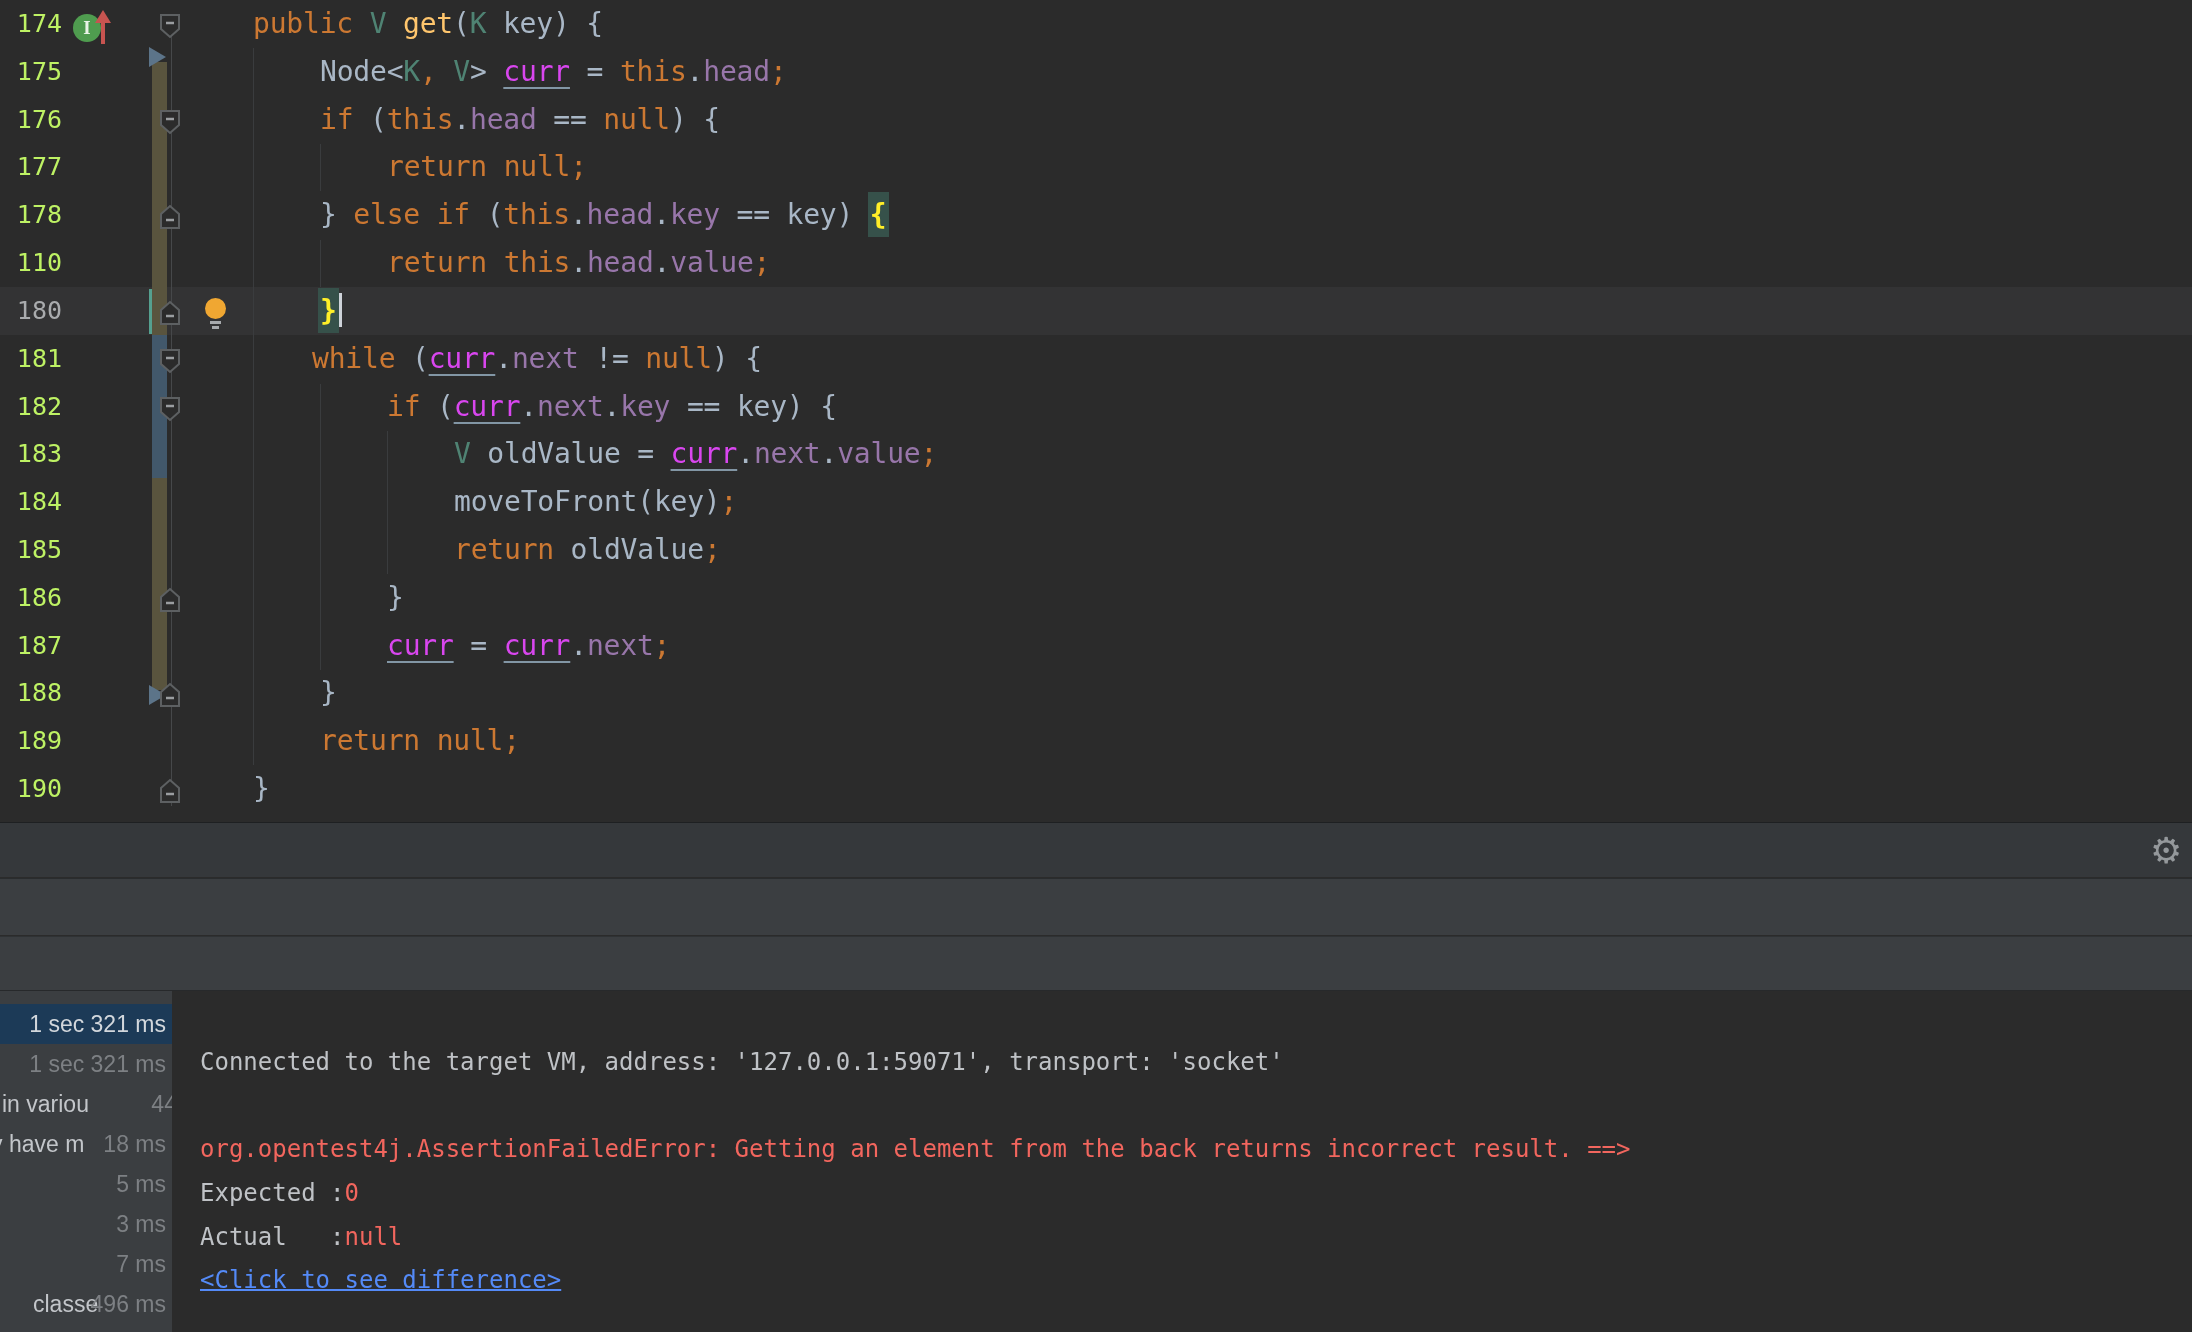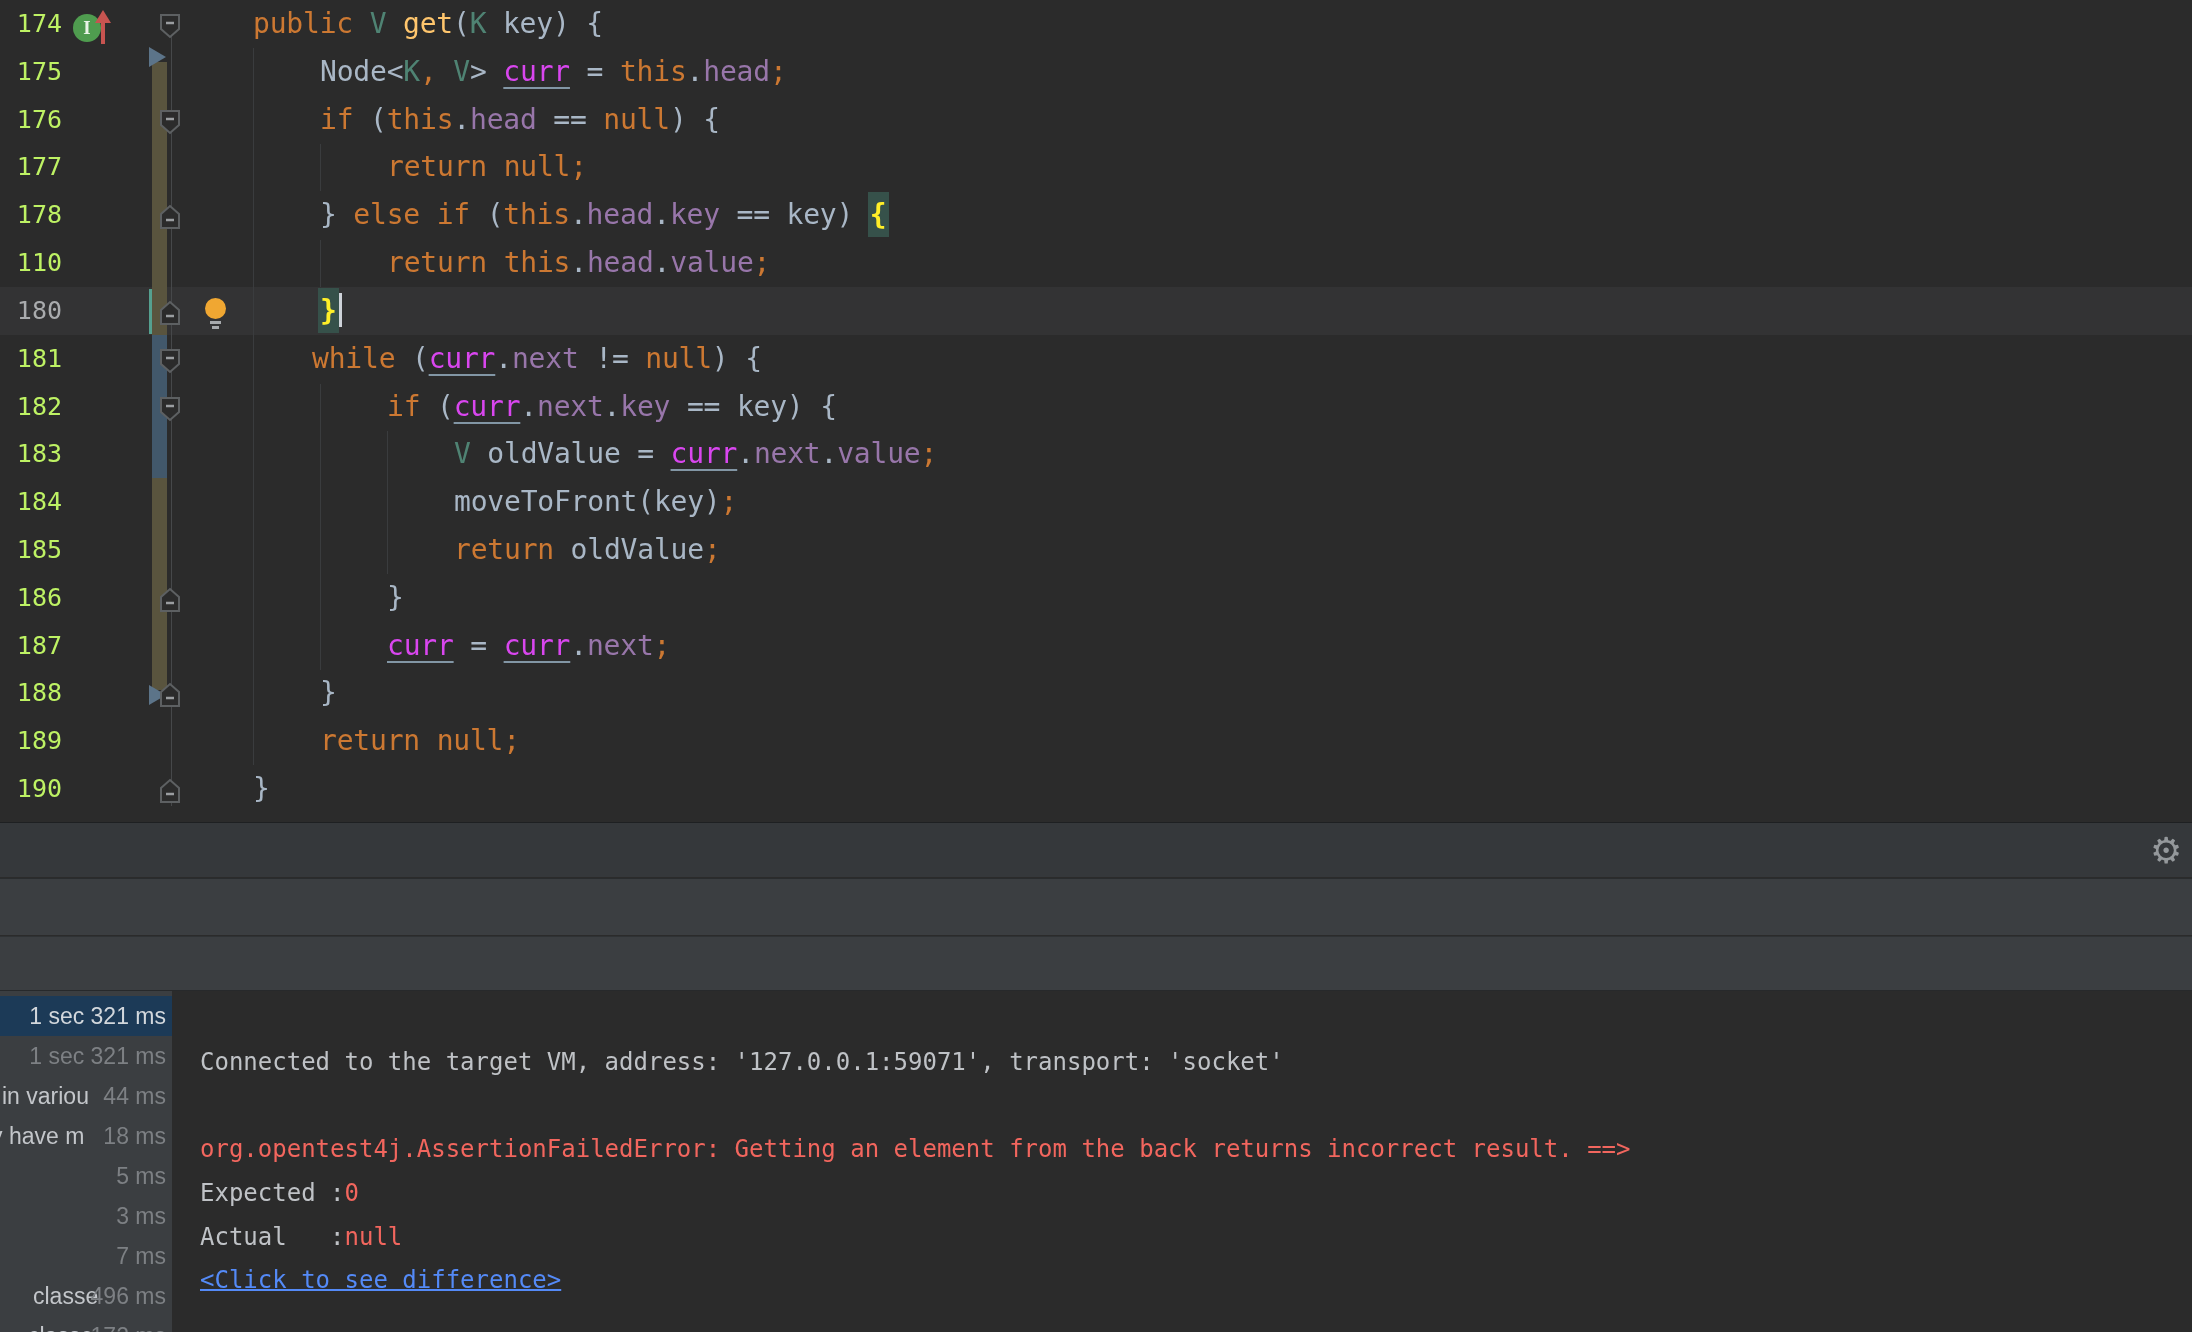--- a/index.html
+++ b/index.html
@@ -54,21 +54,21 @@
   .row-b{position:absolute;left:0;top:878px;width:2192px;height:57px;background:#3b3e41;
          border-top:1px solid #292c2e;box-sizing:border-box;}
   .row-c{position:absolute;left:0;top:936px;width:2192px;height:54px;background:#3b3e41;
          border-top:1px solid #2f3234;box-sizing:border-box;}
   .gear-glyph{font-family:"DejaVu Sans",sans-serif;color:#94989b;font-size:36px;line-height:1;}
 
   
   .tree{position:absolute;left:0;top:990px;width:172px;height:342px;background:#3b3e41;
         border-top:1px solid #27292b;box-sizing:border-box;overflow:hidden;}
   .trow{position:absolute;left:0;width:172px;height:40px;line-height:40px;
-        font-family:"Liberation Sans",sans-serif;font-size:23px;overflow:hidden;}
+        font-family:"Liberation Sans",sans-serif;font-size:23px;overflow:hidden;margin-top:8px;}
   .trow.sel{background:#1c3a57;}
   .tname{position:absolute;color:#c3c6ca;white-space:pre;}
   .tdur{position:absolute;right:6px;color:#7d8084;}
   .trow.sel .tdur{color:#d2d7dc;}
   .console{position:absolute;left:172px;top:990px;width:2020px;height:342px;background:#2b2b2b;
            border-top:1px solid #27292b;box-sizing:border-box;}
   .con-line{position:absolute;left:28px;height:44px;line-height:44px;font-size:24px;white-space:pre;}
   .cs-dim{color:#7f8285;}
   .cs-plain{color:#bfc2c6;}
   .cs-err{color:#f2665e;}
@@ -205,21 +205,21 @@
     
   </div>
 
   <div class="tree" id="test-tree">
       <div class="trow sel" style="top: 5px;">
         <span class="tdur">1 sec 321 ms</span>
       </div>
       <div class="trow" style="top: 45px;">
         <span class="tdur">1 sec 321 ms</span>
       </div>
-      <div class="trow" style="top: 85px;">
+      <div class="trow" style="top: 85px; padding-left: 48px;">
         <span class="tname" style="left: 2px;">in variou</span>
         <span class="tdur">44 ms</span>
       </div>
       <div class="trow" style="top: 125px;">
         <span class="tname" style="left: -9px;">y have m</span>
         <span class="tdur">18 ms</span>
       </div>
       <div class="trow" style="top: 165px;">
         <span class="tdur">5 ms</span>
       </div>

